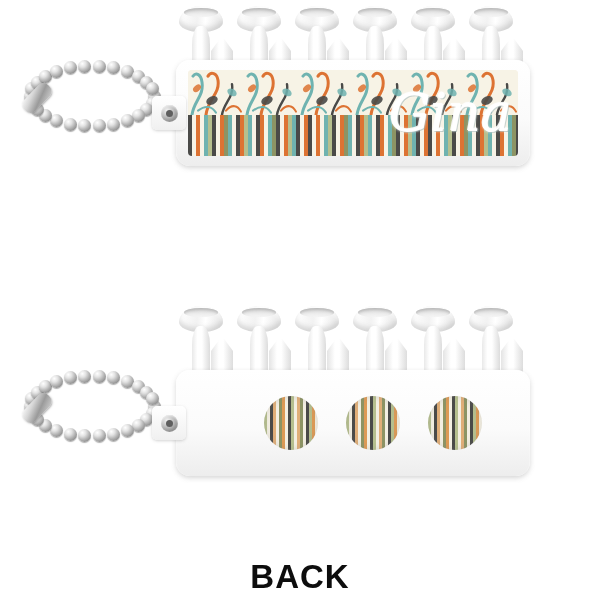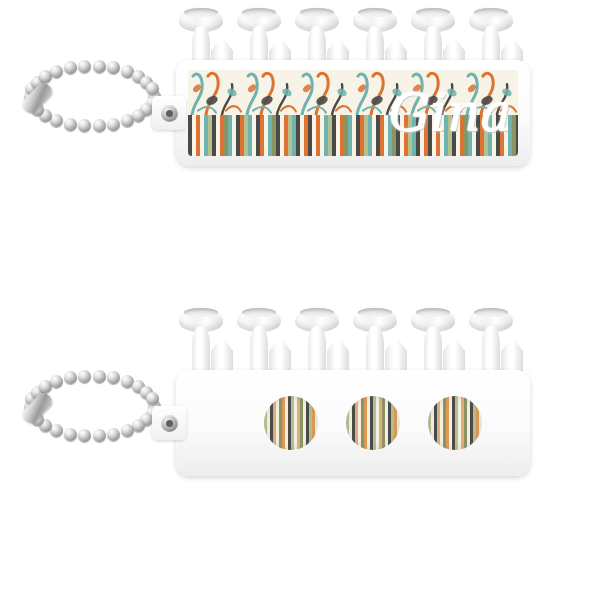--- a/index.html
+++ b/index.html
@@ -481,13 +481,14 @@
   <div class="holder" id="back-holder" style="left:176px; top:70px; width:354px; height:106px;">
     <div class="back-dot" style="left: 88px; background-image: repeating-linear-gradient(90deg, rgb(182, 191, 142) 0px, rgb(182, 191, 142) 3px, rgb(243, 239, 226) 3px, rgb(243, 239, 226) 6px, rgb(74, 74, 72) 6px, rgb(74, 74, 72) 9px, rgb(224, 174, 120) 9px, rgb(224, 174, 120) 12px, rgb(243, 239, 226) 12px, rgb(243, 239, 226) 15px, rgb(141, 148, 100) 15px, rgb(141, 148, 100) 18px, rgb(221, 154, 85) 18px, rgb(221, 154, 85) 21px, rgb(243, 239, 226) 21px, rgb(243, 239, 226) 24px, rgb(74, 74, 72) 24px, rgb(74, 74, 72) 27px, rgb(182, 191, 142) 27px, rgb(182, 191, 142) 30px, rgb(243, 239, 226) 30px, rgb(243, 239, 226) 33px, rgb(224, 174, 120) 33px, rgb(224, 174, 120) 36px, rgb(141, 148, 100) 36px, rgb(141, 148, 100) 39px, rgb(243, 239, 226) 39px, rgb(243, 239, 226) 42px, rgb(74, 74, 72) 42px, rgb(74, 74, 72) 45px, rgb(182, 191, 142) 45px, rgb(182, 191, 142) 48px, rgb(221, 154, 85) 48px, rgb(221, 154, 85) 51px, rgb(243, 239, 226) 51px, rgb(243, 239, 226) 54px, rgb(74, 74, 72) 54px, rgb(74, 74, 72) 57px, rgb(182, 191, 142) 57px, rgb(182, 191, 142) 60px);"></div>
     <div class="back-dot" style="left: 170px; background-image: repeating-linear-gradient(90deg, rgb(182, 191, 142) 0px, rgb(182, 191, 142) 3px, rgb(243, 239, 226) 3px, rgb(243, 239, 226) 6px, rgb(74, 74, 72) 6px, rgb(74, 74, 72) 9px, rgb(224, 174, 120) 9px, rgb(224, 174, 120) 12px, rgb(243, 239, 226) 12px, rgb(243, 239, 226) 15px, rgb(141, 148, 100) 15px, rgb(141, 148, 100) 18px, rgb(221, 154, 85) 18px, rgb(221, 154, 85) 21px, rgb(243, 239, 226) 21px, rgb(243, 239, 226) 24px, rgb(74, 74, 72) 24px, rgb(74, 74, 72) 27px, rgb(182, 191, 142) 27px, rgb(182, 191, 142) 30px, rgb(243, 239, 226) 30px, rgb(243, 239, 226) 33px, rgb(224, 174, 120) 33px, rgb(224, 174, 120) 36px, rgb(141, 148, 100) 36px, rgb(141, 148, 100) 39px, rgb(243, 239, 226) 39px, rgb(243, 239, 226) 42px, rgb(74, 74, 72) 42px, rgb(74, 74, 72) 45px, rgb(182, 191, 142) 45px, rgb(182, 191, 142) 48px, rgb(221, 154, 85) 48px, rgb(221, 154, 85) 51px, rgb(243, 239, 226) 51px, rgb(243, 239, 226) 54px, rgb(74, 74, 72) 54px, rgb(74, 74, 72) 57px, rgb(182, 191, 142) 57px, rgb(182, 191, 142) 60px);"></div>
     <div class="back-dot" style="left: 252px; background-image: repeating-linear-gradient(90deg, rgb(182, 191, 142) 0px, rgb(182, 191, 142) 3px, rgb(243, 239, 226) 3px, rgb(243, 239, 226) 6px, rgb(74, 74, 72) 6px, rgb(74, 74, 72) 9px, rgb(224, 174, 120) 9px, rgb(224, 174, 120) 12px, rgb(243, 239, 226) 12px, rgb(243, 239, 226) 15px, rgb(141, 148, 100) 15px, rgb(141, 148, 100) 18px, rgb(221, 154, 85) 18px, rgb(221, 154, 85) 21px, rgb(243, 239, 226) 21px, rgb(243, 239, 226) 24px, rgb(74, 74, 72) 24px, rgb(74, 74, 72) 27px, rgb(182, 191, 142) 27px, rgb(182, 191, 142) 30px, rgb(243, 239, 226) 30px, rgb(243, 239, 226) 33px, rgb(224, 174, 120) 33px, rgb(224, 174, 120) 36px, rgb(141, 148, 100) 36px, rgb(141, 148, 100) 39px, rgb(243, 239, 226) 39px, rgb(243, 239, 226) 42px, rgb(74, 74, 72) 42px, rgb(74, 74, 72) 45px, rgb(182, 191, 142) 45px, rgb(182, 191, 142) 48px, rgb(221, 154, 85) 48px, rgb(221, 154, 85) 51px, rgb(243, 239, 226) 51px, rgb(243, 239, 226) 54px, rgb(74, 74, 72) 54px, rgb(74, 74, 72) 57px, rgb(182, 191, 142) 57px, rgb(182, 191, 142) 60px);"></div>
   </div>
 
   <div class="tab" style="left:152px; top:106px;">
     <div class="grommet" style="left:9px; top:9px;"></div>
   </div>
 
+  <div class="caption" id="back-caption">BACK</div>
 </div>
 
 </body></html>

